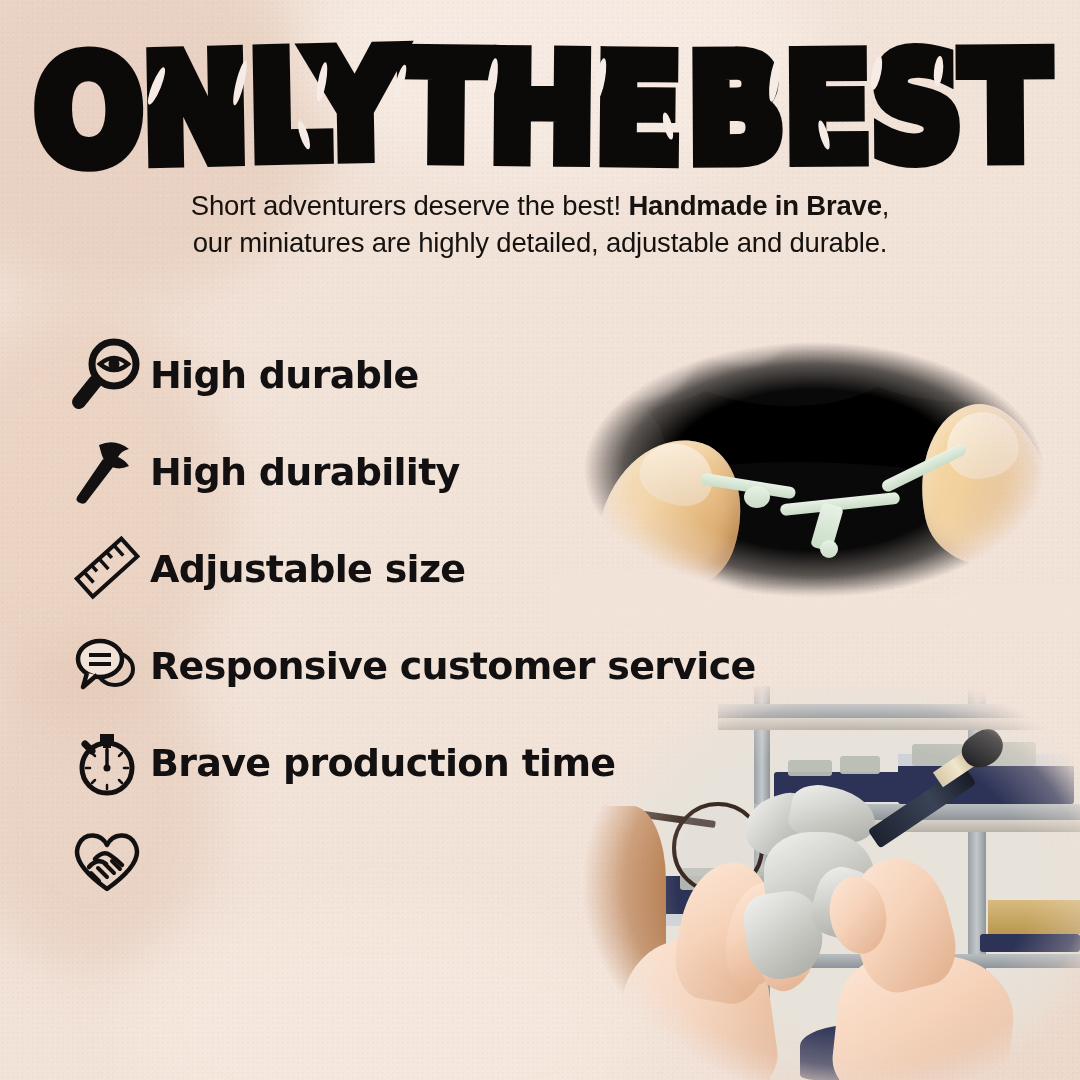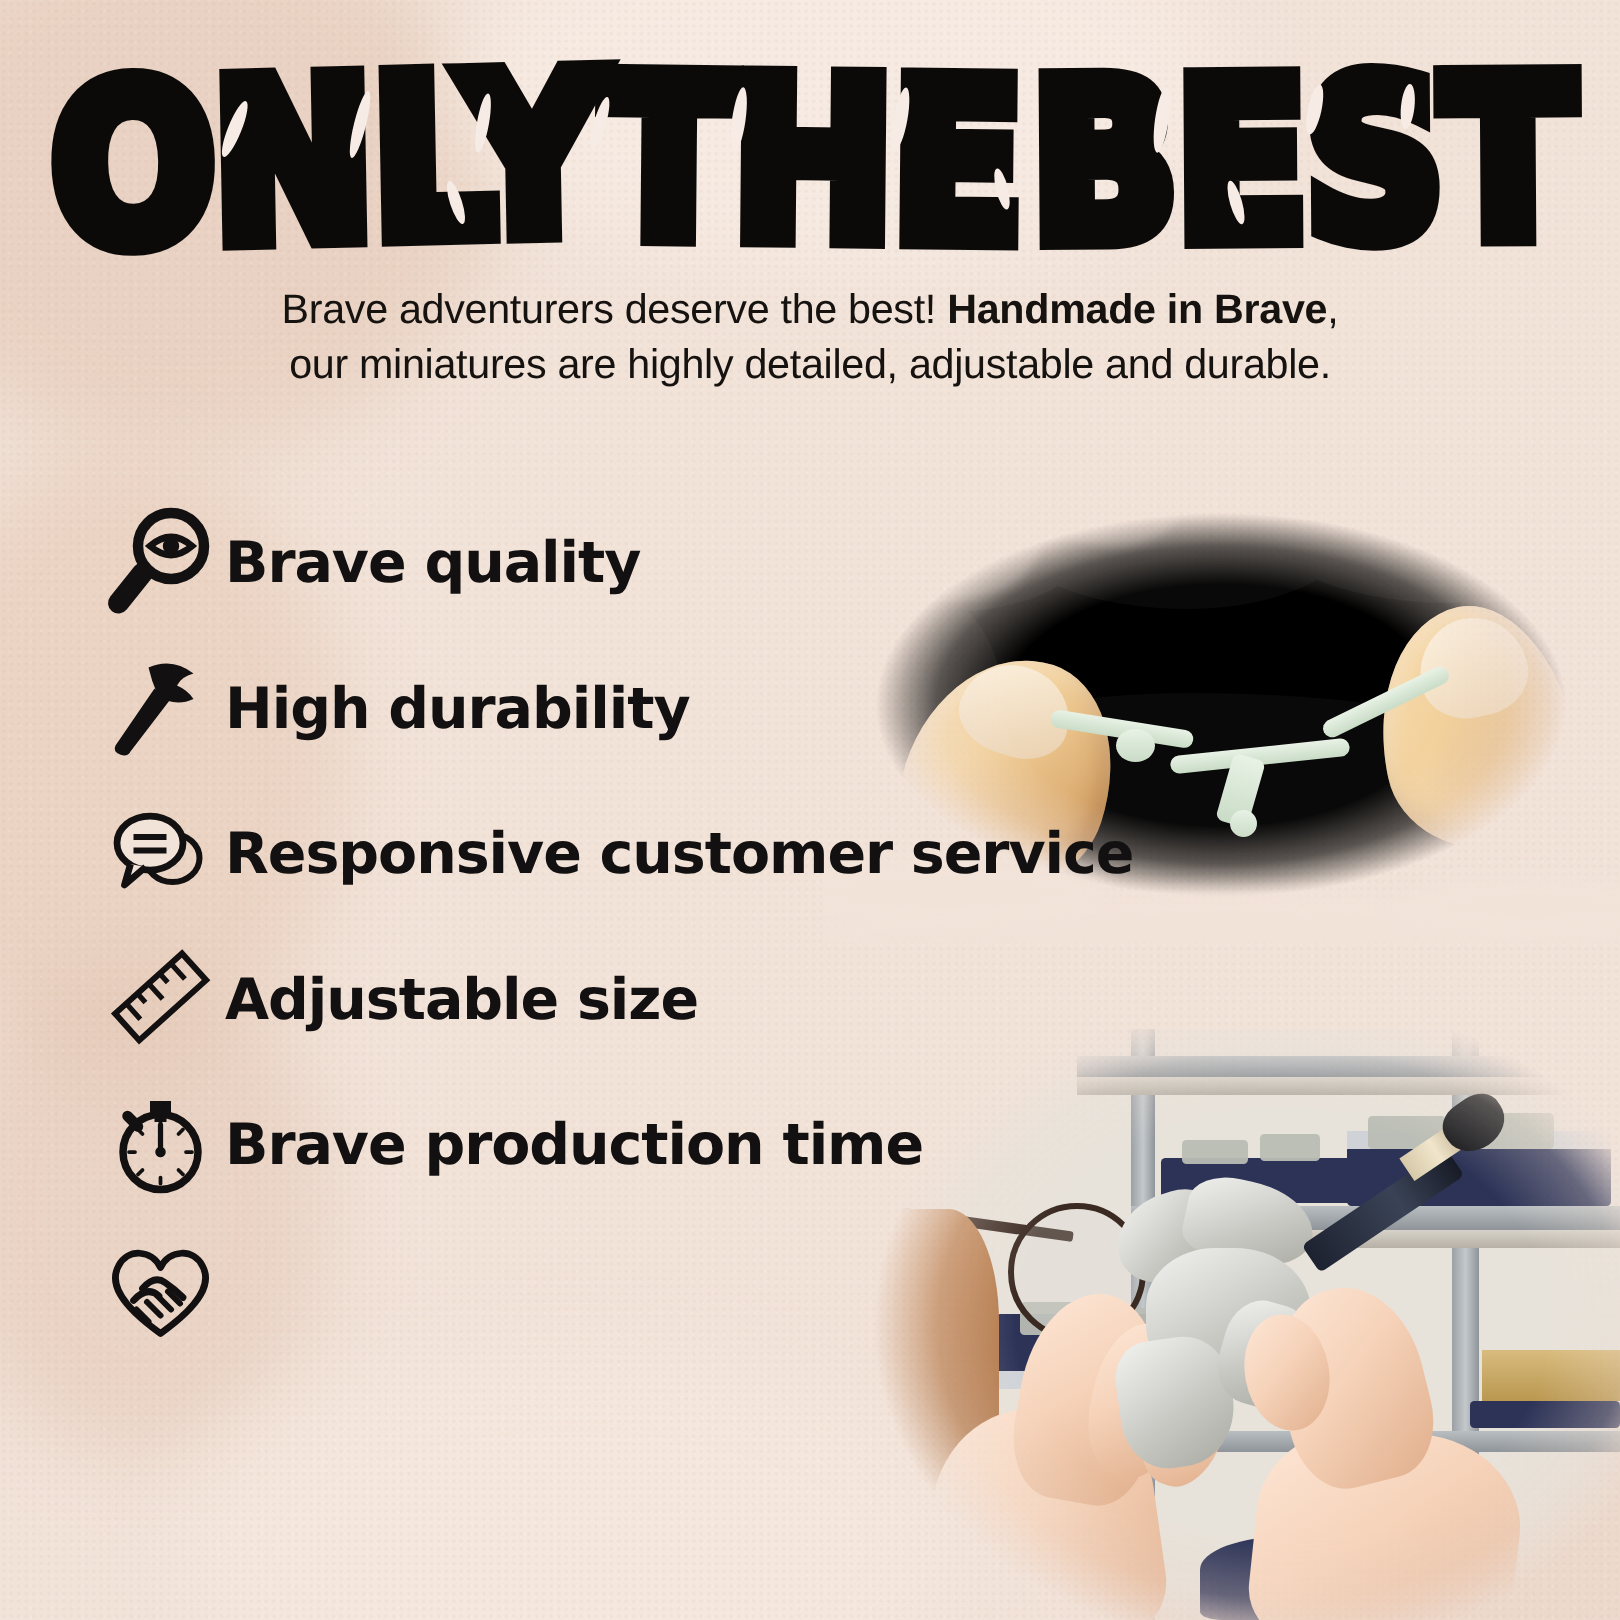--- a/index.html
+++ b/index.html
@@ -335,71 +335,71 @@
   <div class="gloss" style="left:396px; top:64px;  width:8px;  height:36px; transform:rotate(16deg);"></div>
   <div class="gloss" style="left:488px; top:58px;  width:9px;  height:44px; transform:rotate(8deg);"></div>
   <div class="gloss" style="left:596px; top:58px;  width:9px;  height:42px; transform:rotate(10deg);"></div>
   <div class="gloss" style="left:664px; top:112px; width:8px;  height:28px; transform:rotate(-14deg);"></div>
   <div class="gloss" style="left:770px; top:58px;  width:9px;  height:44px; transform:rotate(8deg);"></div>
   <div class="gloss" style="left:820px; top:120px; width:8px;  height:30px; transform:rotate(-16deg);"></div>
   <div class="gloss" style="left:872px; top:56px;  width:9px;  height:34px; transform:rotate(12deg);"></div>
   <div class="gloss" style="left:934px; top:56px;  width:9px;  height:30px; transform:rotate(6deg);"></div>
 
   <div id="subhead">
-    <span>Brave adventurers deserve the best!</span>
+    <span>Short adventurers deserve the best!</span>
     <b>Handmade in Brave</b><span>,</span><br>
     <span>our miniatures are highly detailed, adjustable and durable.</span>
   </div>
 
   <div id="features">
 
     <div class="feature">
       <span class="ico">
         <svg width="76" height="74" viewBox="0 0 76 74">
           <circle cx="45" cy="26" r="22" fill="none" stroke="#121010" stroke-width="7"></circle>
           <path d="M26 44 L10 64" stroke="#121010" stroke-width="14" stroke-linecap="round"></path>
           <path d="M31 26 q14 -12 28 0 q-14 12 -28 0 z" fill="none" stroke="#121010" stroke-width="4.5"></path>
           <circle cx="45" cy="26" r="5.5" fill="#121010"></circle>
         </svg>
       </span>
-      <span class="label">Brave quality</span>
+      <span class="label">High durable</span>
     </div>
 
     <div class="feature">
       <span class="ico">
         <svg width="76" height="74" viewBox="0 0 76 74">
           <path d="M30 10 q16 -7 30 4 q-8 2 -11 8 q7 3 11 9 q-13 6 -24 -3 q-4 -9 -6 -18 z" fill="#121010"></path>
           <path d="M34 24 L8 62 q-2 4 3 6 q5 2 7 -2 L44 32 z" fill="#121010"></path>
         </svg>
       </span>
       <span class="label">High durability</span>
+    </div>
+
+    <div class="feature">
+      <span class="ico">
+        <svg width="76" height="74" viewBox="0 0 76 74">
+          <g transform="rotate(-42 38 37)">
+            <rect x="9" y="24" width="60" height="24" fill="none" stroke="#121010" stroke-width="4"></rect>
+            <path d="M19 24 L19 38 M29 24 L29 32 M39 24 L39 38 M49 24 L49 32 M59 24 L59 38" stroke="#121010" stroke-width="3.5"></path>
+          </g>
+        </svg>
+      </span>
+      <span class="label">Adjustable size</span>
     </div>
 
     <div class="feature">
       <span class="ico">
         <svg width="76" height="74" viewBox="0 0 76 74">
           <path d="M46 24 a18 16 0 1 1 -18 16 a18 16 0 0 1 -0 -0 l-6 10 l1 -12" fill="none" stroke="#121010" stroke-width="4" stroke-linejoin="round"></path>
           <ellipse cx="31" cy="30" rx="22" ry="18" fill="#f2e3d9" stroke="#121010" stroke-width="4.5"></ellipse>
           <path d="M18 44 L14 58 L28 46" fill="#f2e3d9" stroke="#121010" stroke-width="4.5" stroke-linejoin="round"></path>
           <path d="M20 26 L42 26 M20 35 L42 35" stroke="#121010" stroke-width="4"></path>
         </svg>
       </span>
       <span class="label">Responsive customer service</span>
-    </div>
-
-    <div class="feature">
-      <span class="ico">
-        <svg width="76" height="74" viewBox="0 0 76 74">
-          <g transform="rotate(-42 38 37)">
-            <rect x="9" y="24" width="60" height="24" fill="none" stroke="#121010" stroke-width="4"></rect>
-            <path d="M19 24 L19 38 M29 24 L29 32 M39 24 L39 38 M49 24 L49 32 M59 24 L59 38" stroke="#121010" stroke-width="3.5"></path>
-          </g>
-        </svg>
-      </span>
-      <span class="label">Adjustable size</span>
     </div>
 
     <div class="feature">
       <span class="ico">
         <svg width="76" height="74" viewBox="0 0 76 74">
           <circle cx="38" cy="42" r="25" fill="none" stroke="#121010" stroke-width="5"></circle>
           <rect x="31" y="8" width="14" height="9" fill="#121010"></rect>
           <rect x="34" y="16" width="8" height="6" fill="#121010"></rect>
           <path d="M16 18 L23 25" stroke="#121010" stroke-width="7" stroke-linecap="round"></path>
           <path d="M38 42 L38 24" stroke="#121010" stroke-width="3.5" stroke-linecap="round"></path>

